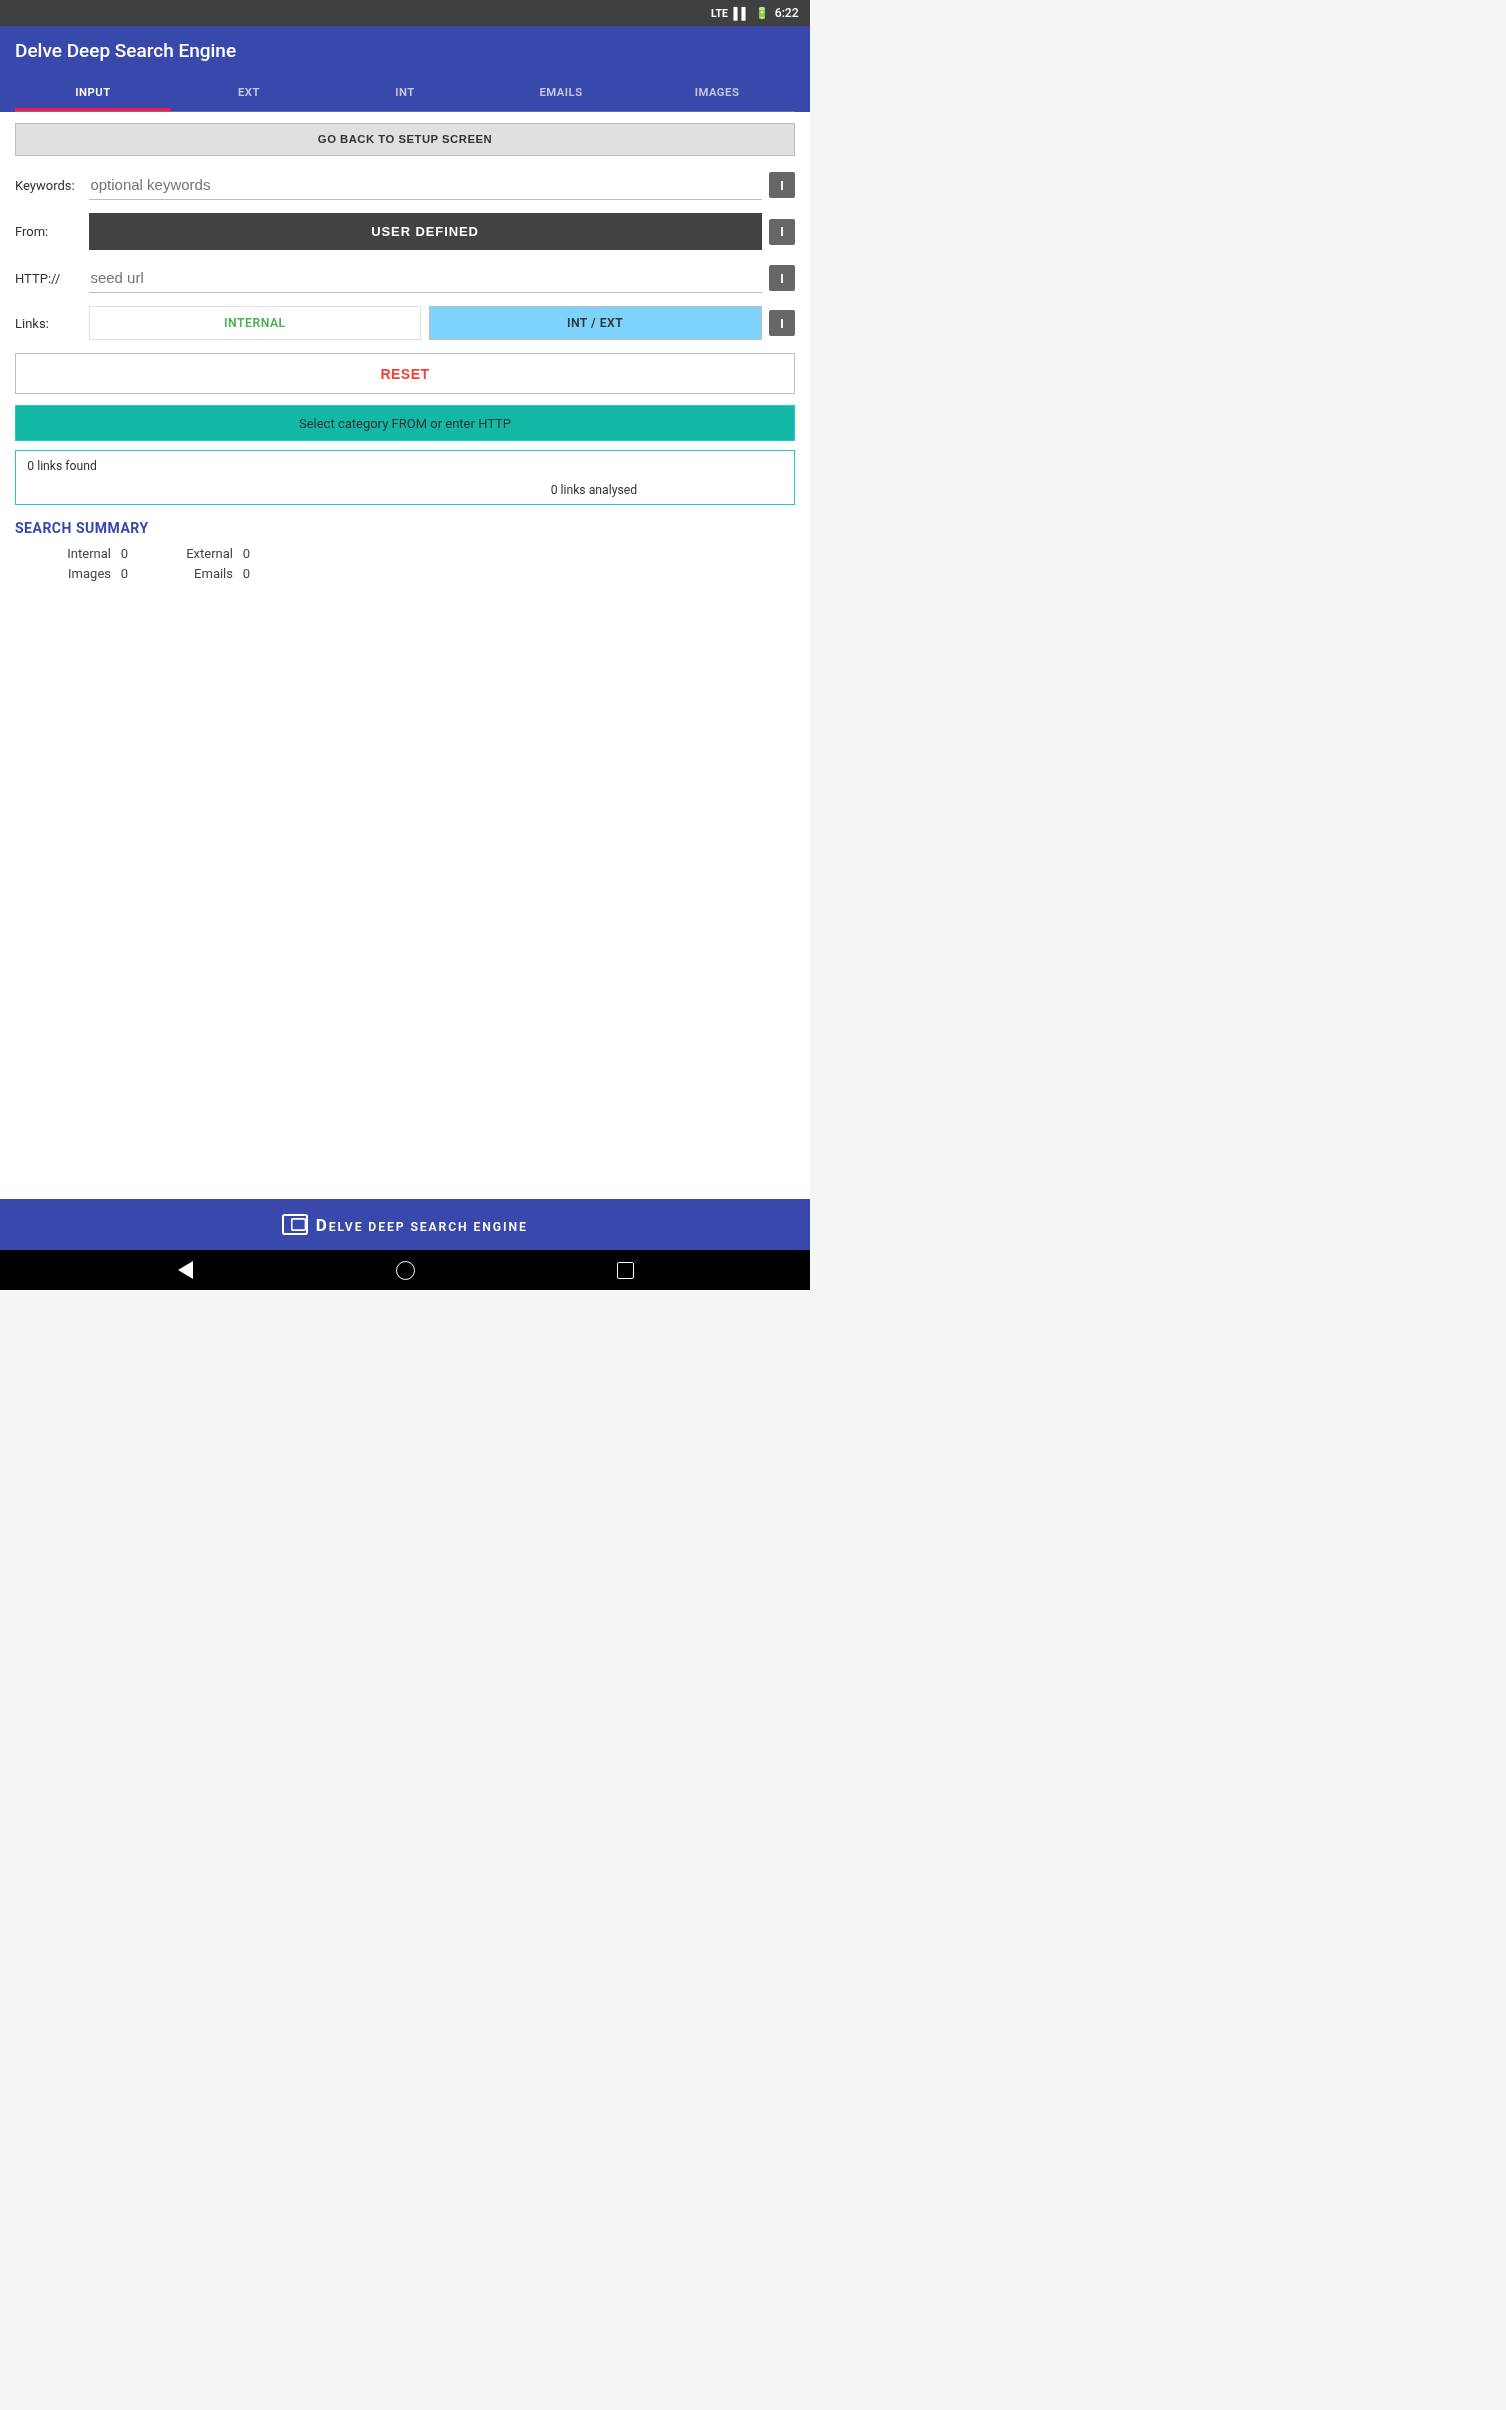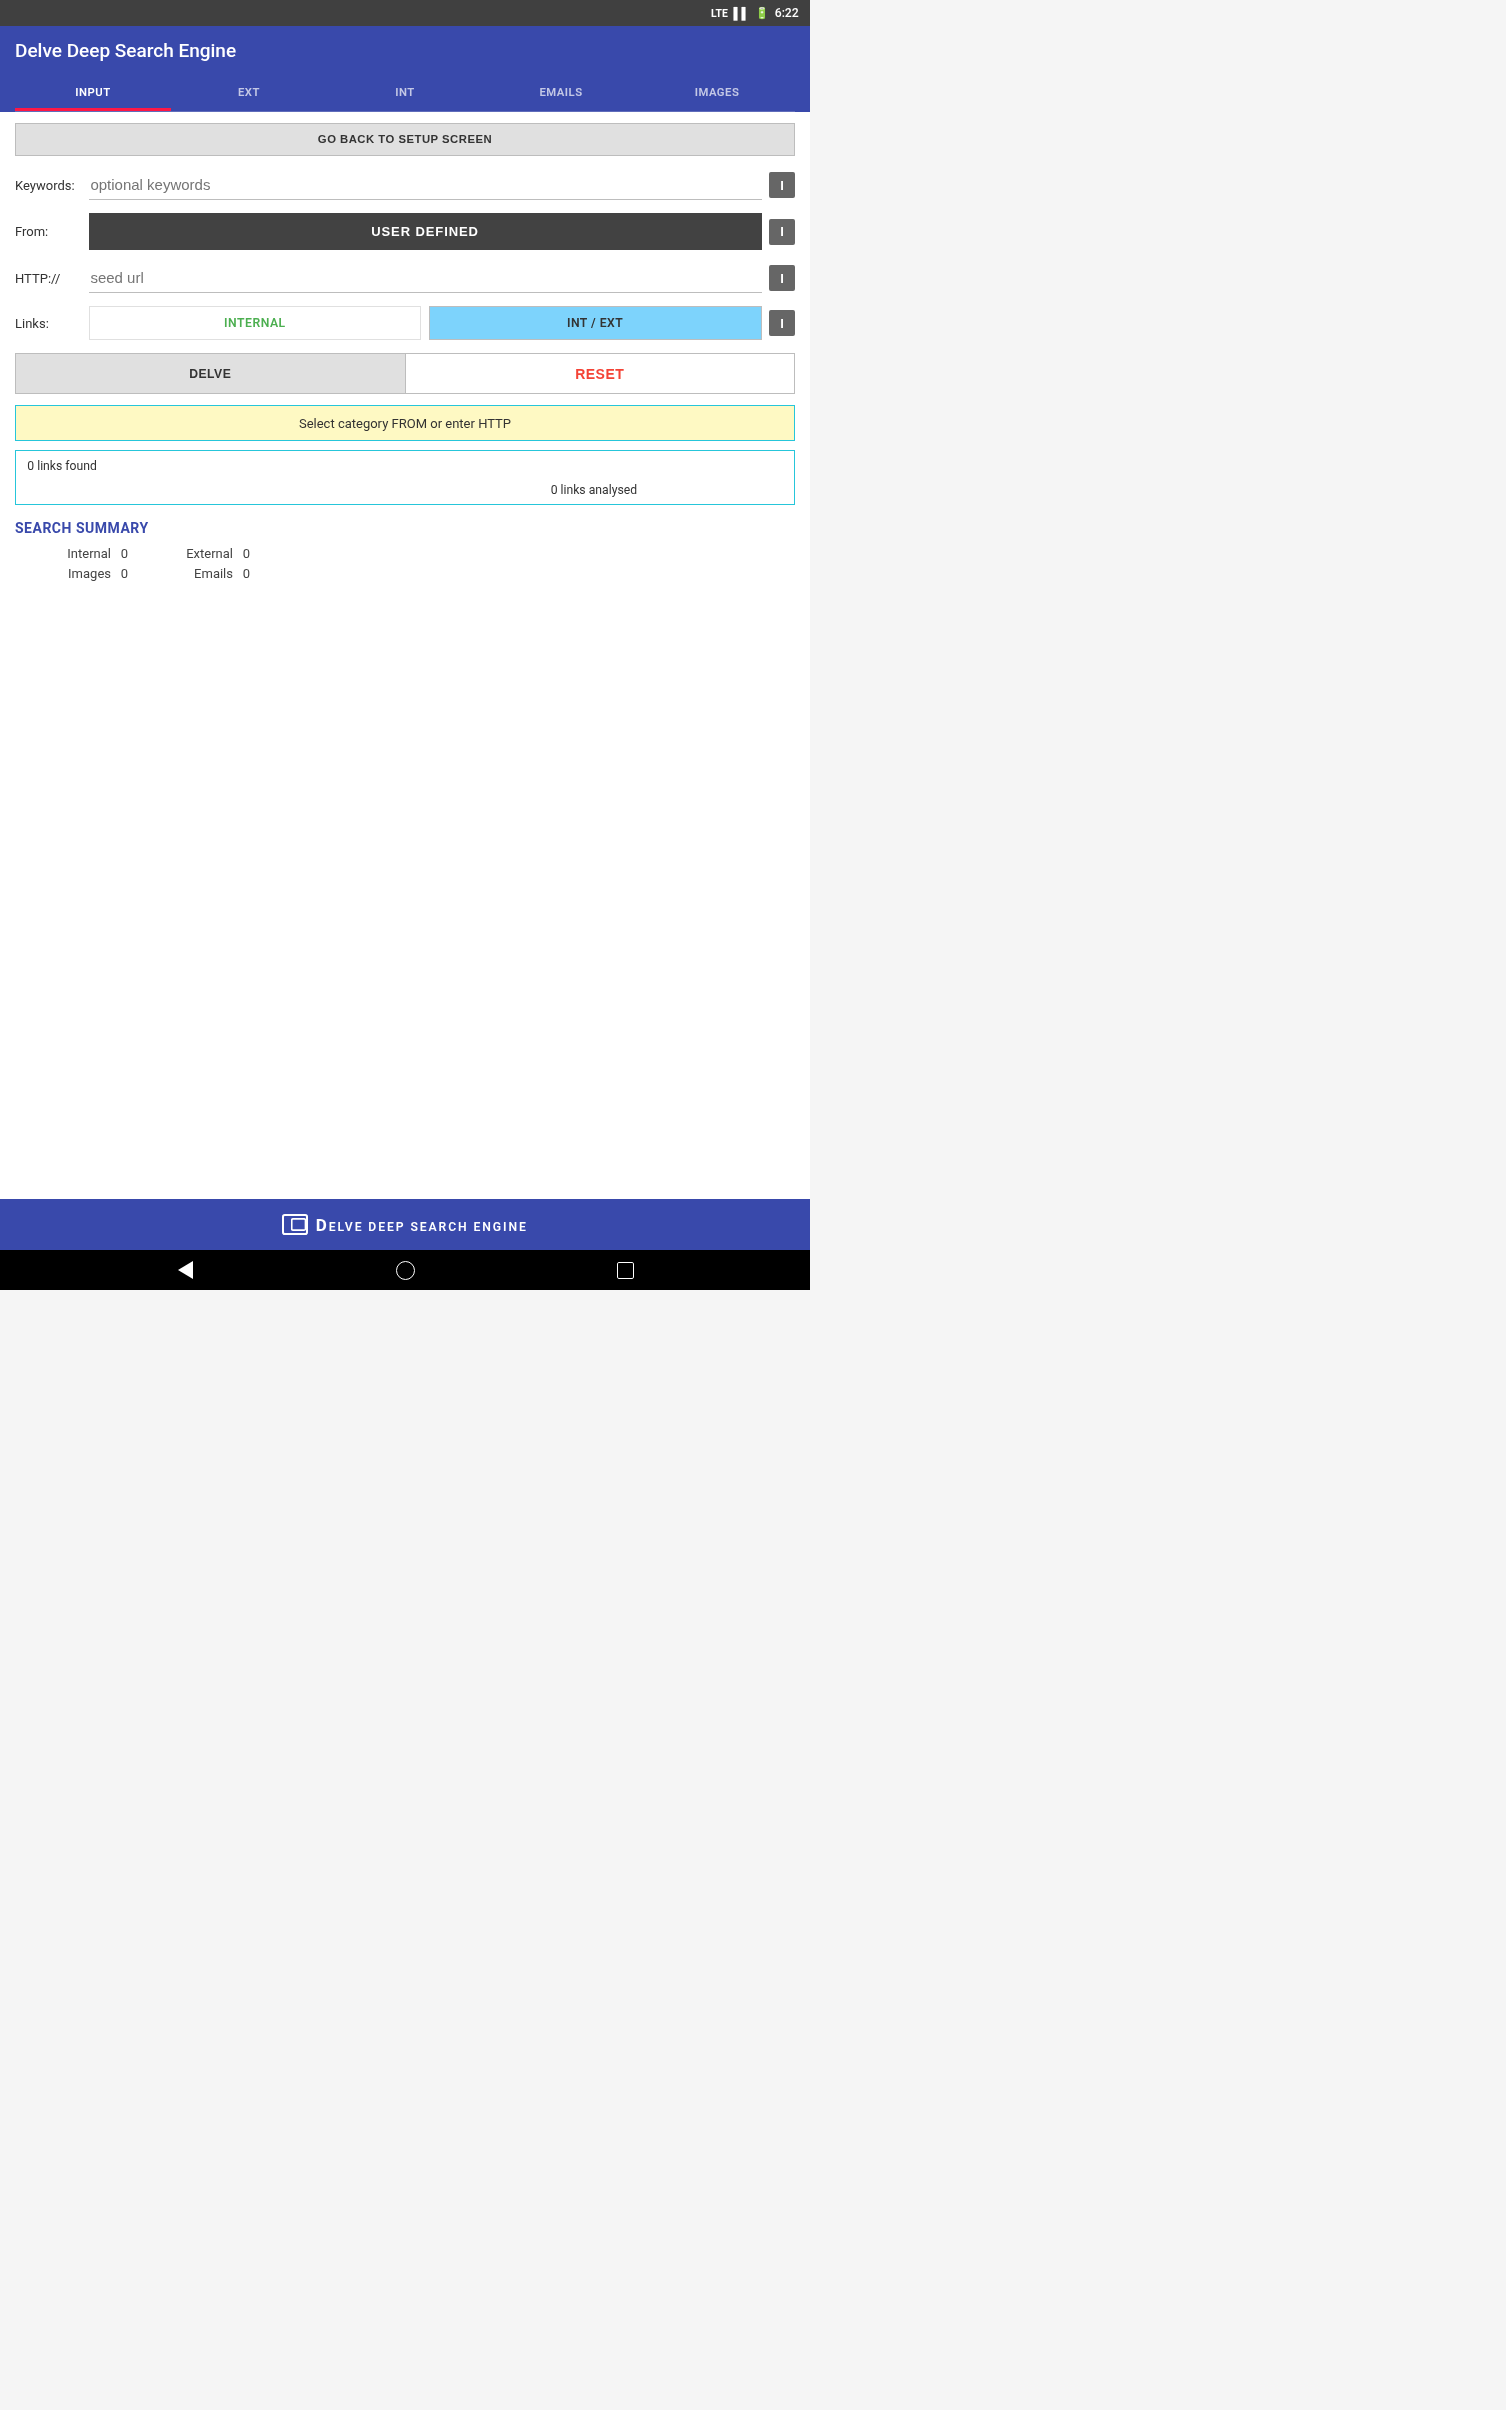--- a/index.html
+++ b/index.html
@@ -220,21 +220,21 @@
     }
 
     
     .status-message {
       border: 1.9px solid #26c6da;
       padding: 9.4px 11.3px;
       text-align: center;
       color: #333;
       font-size: 13px;
       margin-bottom: 9.4px;
-      background: #fef9c3;
+      background: #14b8a6;
     }
 
     
     .links-count-row {
       display: flex;
       border: 1.9px solid #26c6da;
       padding: 7.5px 11.3px;
       margin-bottom: 15px;
       background: white;
     }
@@ -425,21 +425,20 @@
   
   <div class="links-row">
     <span class="links-label">Links:</span>
     <div class="link-option-internal">INTERNAL</div>
     <div class="link-option-inttext" style="flex:1;padding:9.4px;background:#7dd3fc;border:0.9px solid #bdbdbd;text-align:center;color:#333;font-weight:600;font-size:12.2px;cursor:pointer;letter-spacing:0.5px;">INT / EXT</div>
     <button class="info-btn">I</button>
   </div>
 
   
   <div class="action-row">
-    <button class="delve-btn">DELVE</button>
     <button class="reset-btn">RESET</button>
   </div>
 
   
   <div class="status-message">Select category FROM or enter HTTP</div>
 
   
   <div class="links-count-row">
     <span class="links-found">0 links found</span>
     <span class="links-analysed">0 links analysed</span>

